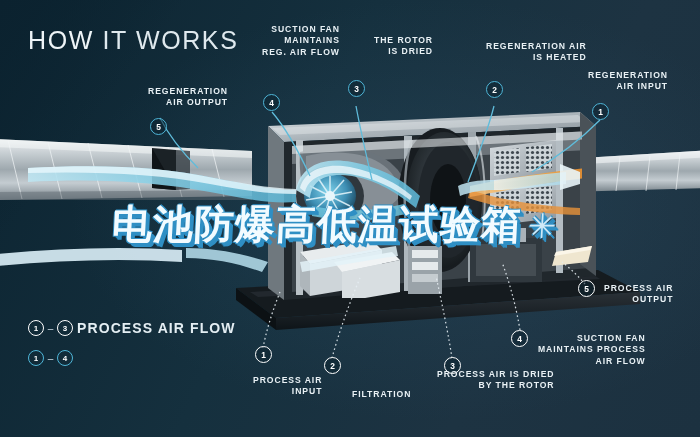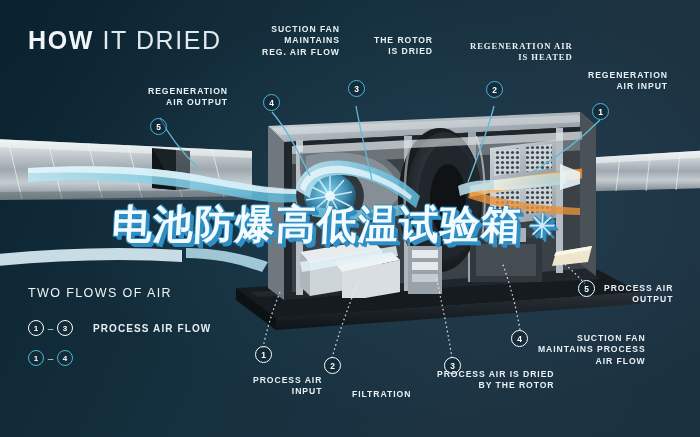--- a/index.html
+++ b/index.html
@@ -14,21 +14,21 @@
       radial-gradient(ellipse 520px 300px at 62% 48%, rgba(40,72,92,.55) 0%, rgba(24,48,64,0) 70%),
       linear-gradient(128deg, #0b222f 0%, #11293700 18%),
       linear-gradient(115deg, #0c2431 0%, #15303e 42%, #1d3342 72%, #1c3140 100%);
   }
   
   .headline{
     position:absolute;left:28px;top:26px;
     font-size:25px;letter-spacing:1.6px;color:#eef4f7;
     white-space:nowrap;
   }
-  .headline .b{font-weight:bold;}
+  .headline .b{font-weight:normal;}
   .headline .l{font-weight:400;color:#dfe9ee;}
 
   
   .callout{
     position:absolute;
     font-size:8.6px;font-weight:bold;letter-spacing:.95px;
     line-height:11.4px;color:#e9f1f5;
     text-transform:uppercase;white-space:pre-line;text-align:right;
   }
 
@@ -58,21 +58,21 @@
     font-size:12.5px;letter-spacing:1.4px;color:#eef4f7;font-weight:400;
   }
   .legend-row{
     position:absolute;left:28px;display:flex;align-items:center;gap:0;
   }
   .legend-row .dash{
     display:inline-block;width:13px;text-align:center;
     color:#cfdde5;font-size:10px;
   }
   .legend-row .ltext{
-    margin-left:20px;font-size:10px;font-weight:bold;letter-spacing:1.1px;
+    margin-left:4px;font-size:14px;font-weight:bold;letter-spacing:1.1px;
     color:#e4eef3;text-transform:uppercase;
   }
   .legend-row.cyan .ltext{color:#cfe7f0;}
 
   
   svg.lines{position:absolute;left:0;top:0;width:700px;height:437px;}
 
   
   #machine{position:absolute;left:0;top:0;width:700px;height:437px;}
 
@@ -327,37 +327,37 @@
       <path d="M 263 348 C 266 332, 272 312, 280 292"></path>
       <path d="M 332 358 C 338 336, 348 306, 360 278"></path>
       <path d="M 452 358 C 448 332, 442 304, 436 276"></path>
       <path d="M 520 330 C 516 306, 510 284, 502 262"></path>
       <path d="M 585 284 C 578 276, 570 268, 562 262"></path>
     </g>
   </svg>
 
   <div class="headline">
     <span class="b">HOW</span>
-    <span class="l">IT DRIED</span>
+    <span class="l">IT WORKS</span>
   </div>
 
   <div class="callout" style="left:148px;top:86px;">REGENERATION
 AIR OUTPUT</div>
   <div class="num cyan" style="left:150px;top:118px;">5</div>
 
   <div class="callout" style="left:262px;top:24px;">SUCTION FAN
 MAINTAINS
 REG. AIR FLOW</div>
   <div class="num cyan" style="left:263px;top:94px;">4</div>
 
   <div class="callout" style="left:374px;top:35px;">THE ROTOR
 IS DRIED</div>
   <div class="num cyan" style="left:348px;top:80px;">3</div>
 
-  <div class="callout" style="left:470px;top:41px;font-family:Liberation Serif, serif;">REGENERATION AIR
+  <div class="callout" style="left:486px;top:41px;">REGENERATION AIR
 IS HEATED</div>
   <div class="num cyan" style="left:486px;top:81px;">2</div>
 
   <div class="callout" style="left:588px;top:70px;">REGENERATION
 AIR INPUT</div>
   <div class="num cyan" style="left:592px;top:103px;">1</div>
 
   <div class="num white" style="left:255px;top:346px;">1</div>
   <div class="callout" style="left:253px;top:375px;">PROCESS AIR
 INPUT</div>
@@ -371,21 +371,20 @@
 
   <div class="num white" style="left:511px;top:330px;">4</div>
   <div class="callout" style="left:538px;top:333px;">SUCTION FAN
 MAINTAINS PROCESS
 AIR FLOW</div>
 
   <div class="num white" style="left:578px;top:280px;">5</div>
   <div class="callout" style="left:604px;top:283px;">PROCESS AIR
 OUTPUT</div>
 
-  <div class="legend-title">TWO FLOWS OF AIR</div>
 
   <div class="legend-row" style="top:320px;">
     <span class="lnum white">1</span>
     <span class="dash">–</span>
     <span class="lnum white">3</span>
     <span class="ltext">PROCESS AIR FLOW</span>
   </div>
 
   <div class="legend-row cyan" style="top:350px;">
     <span class="lnum cyan">1</span>

